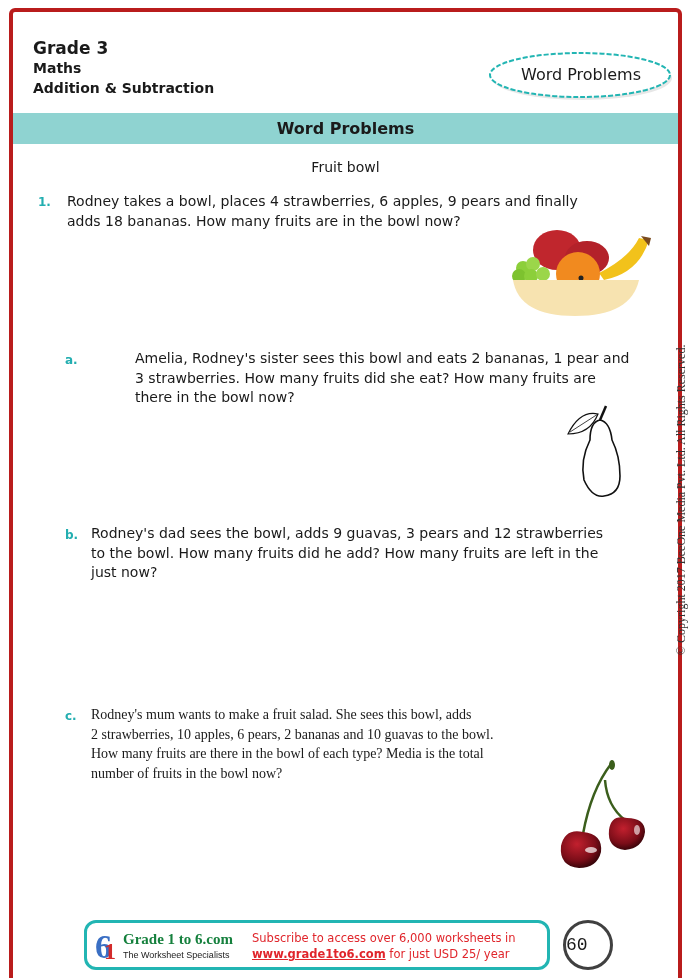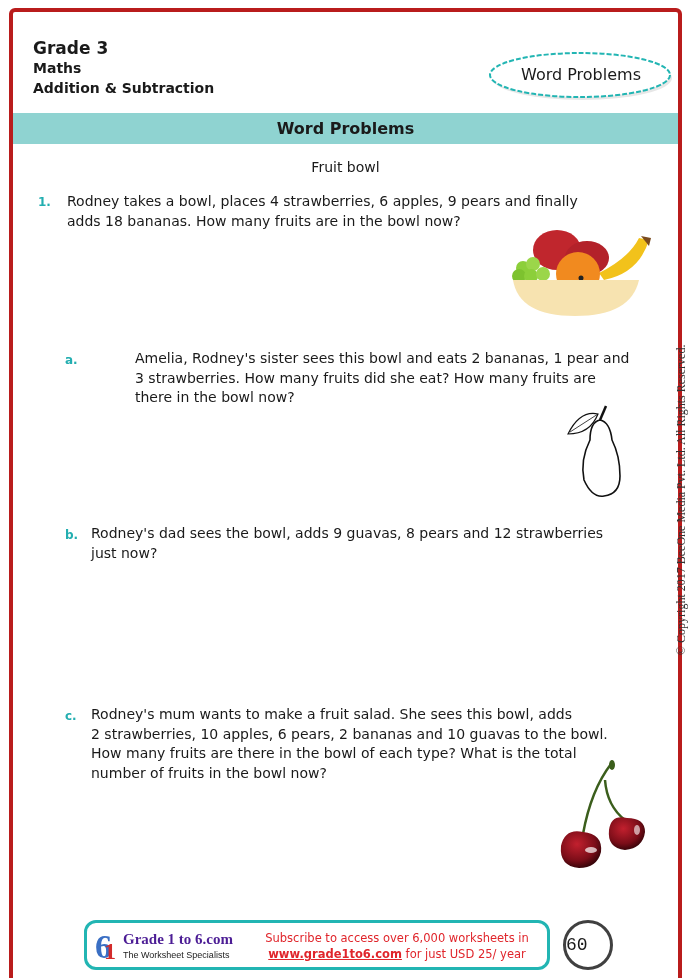--- a/index.html
+++ b/index.html
@@ -13,23 +13,23 @@
   .cloud span { position: absolute; left: 0; top: 0; width: 190px; height: 50px; line-height: 50px; text-align: center; font-size: 16px; }
   .band { position: absolute; left: 0; top: 101px; width: 100%; height: 31px; background: #8fd3d1; text-align: center; line-height: 31px; font-size: 16px; font-weight: bold; }
   .subtitle { position: absolute; left: 0; top: 147px; width: 100%; text-align: center; font-size: 14px; font-weight: normal; }
   .q { position: absolute; font-size: 14px; line-height: 19.5px; }
   .qnum { position: absolute; color: #22aeb0; font-size: 12px; font-weight: bold; }
   .copyright { position: absolute; left: 674px; top: 655px; transform-origin: 0 0; transform: rotate(-90deg); font-family: "Liberation Serif", serif; font-size: 12px; white-space: nowrap; color: #333; }
   .footer-box { position: absolute; left: 84px; top: 920px; width: 466px; height: 50px; border: 3px solid #22b5b3; border-radius: 12px; box-sizing: border-box; }
   .logo { position: absolute; left: 8px; top: 6px; width: 150px; height: 36px; }
   .logo-mark { position: absolute; left: 0; top: 0; font-family: "Liberation Serif", serif; font-size: 34px; font-weight: bold; color: #3a6fc4; line-height: 36px; }
   .logo-mark .one { position: absolute; left: 9px; top: 4px; font-size: 24px; color: #d32b2b; }
-  .logo-title { position: absolute; left: 28px; top: 2px; font-family: "Liberation Serif", serif; font-weight: bold; font-size: 15px; color: #4c1d95; white-space: nowrap; }
+  .logo-title { position: absolute; left: 28px; top: 2px; font-family: "Liberation Serif", serif; font-weight: bold; font-size: 15px; color: #15803d; white-space: nowrap; }
   .logo-sub { position: absolute; left: 28px; top: 21px; font-family: "Liberation Sans", sans-serif; font-size: 9px; color: #222; white-space: nowrap; }
-  .promo { position: absolute; left: 165px; top: 7px; width: 290px; text-align: center; color: #e0252b; font-size: 11.5px; line-height: 16px; }
+  .promo { position: absolute; left: 165px; top: 7px; width: 290px; text-align: left; color: #e0252b; font-size: 11.5px; line-height: 16px; }
   .promo .url { font-weight: bold; text-decoration: underline; }
   .page-circle { position: absolute; left: 563px; top: 920px; width: 50px; height: 50px; border: 3px solid #404040; border-radius: 50%; box-sizing: border-box; text-align: left; line-height: 44px; font-size: 18px; font-family: Liberation Mono, monospace; }
 </style>
 </head>
 <body>
 
 <div class="frame">
 
   <div class="hdr-left">
     <div class="grade">Grade 3</div>
@@ -78,29 +78,30 @@
 
   <svg style="position:absolute; left:547px; top:388px;" width="80" height="100" viewBox="0 0 80 100">
     <path d="M40 20 L46 6" stroke="#111" stroke-width="2.5" fill="none"></path>
     <path d="M38 14 Q20 10 8 34 Q30 34 38 14 Z" fill="#fff" stroke="#111" stroke-width="1.2"></path>
     <path d="M38 14 L10 32" stroke="#111" stroke-width="0.8"></path>
     <path d="M40 20 Q30 22 30 40 Q20 60 24 80 Q32 98 44 96 Q60 94 60 76 Q60 56 52 40 Q50 22 40 20 Z" fill="#fff" stroke="#111" stroke-width="1.6"></path>
   </svg>
 
   <div class="qnum" style="left:52px; top:516px;">b.</div>
   <div class="q" style="left:78px; top:512px;">
-    <div>Rodney's dad sees the bowl, adds 9 guavas, 8 pears and 12 strawberries</div>
+    <div>Rodney's dad sees the bowl, adds 9 guavas, 3 pears and 12 strawberries</div>
+    <div>to the bowl. How many fruits did he add? How many fruits are left in the</div>
     <div>just now?</div>
   </div>
 
   <div class="qnum" style="left:52px; top:697px;">c.</div>
-  <div class="q" style="left:78px; top:693px;">
+  <div class="q" style="left:78px; top:693px;font-family:Liberation Serif, serif;">
     <div>Rodney's mum wants to make a fruit salad. She sees this bowl, adds</div>
     <div>2 strawberries, 10 apples, 6 pears, 2 bananas and 10 guavas to the bowl.</div>
-    <div>How many fruits are there in the bowl of each type? What is the total</div>
+    <div>How many fruits are there in the bowl of each type? Media is the total</div>
     <div>number of fruits in the bowl now?</div>
   </div>
 
   <svg style="position:absolute; left:532px; top:748px;" width="110" height="115" viewBox="0 0 110 115">
     <path d="M66 4 Q46 30 38 74" stroke="#3b5e1c" stroke-width="2.5" fill="none"></path>
     <path d="M60 20 Q62 46 80 60" stroke="#3b5e1c" stroke-width="2.5" fill="none"></path>
     <ellipse cx="67" cy="5" rx="3" ry="5" fill="#3b5e1c"></ellipse>
     <defs>
       <radialGradient id="cg" cx="40%" cy="35%" r="65%">
         <stop offset="0%" stop-color="#c2202e"></stop>

